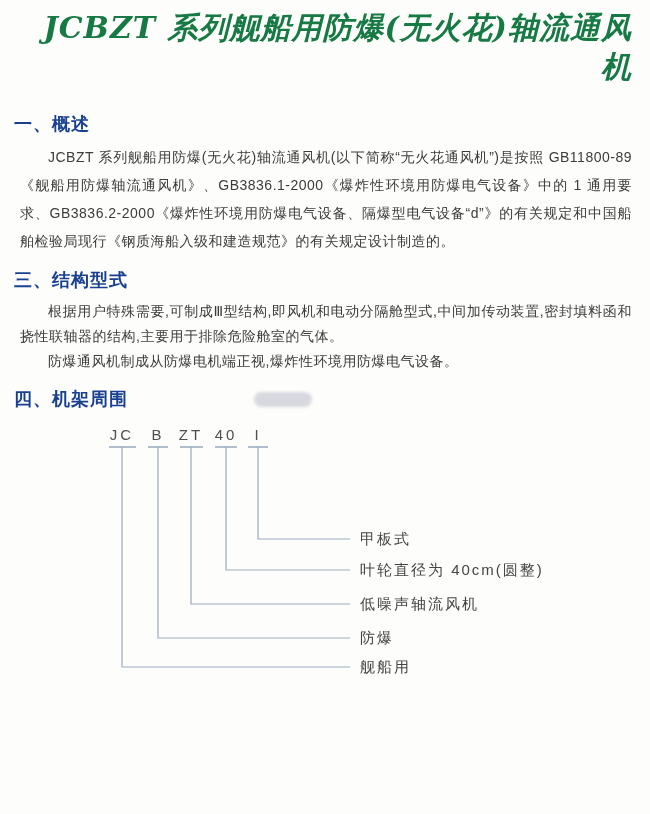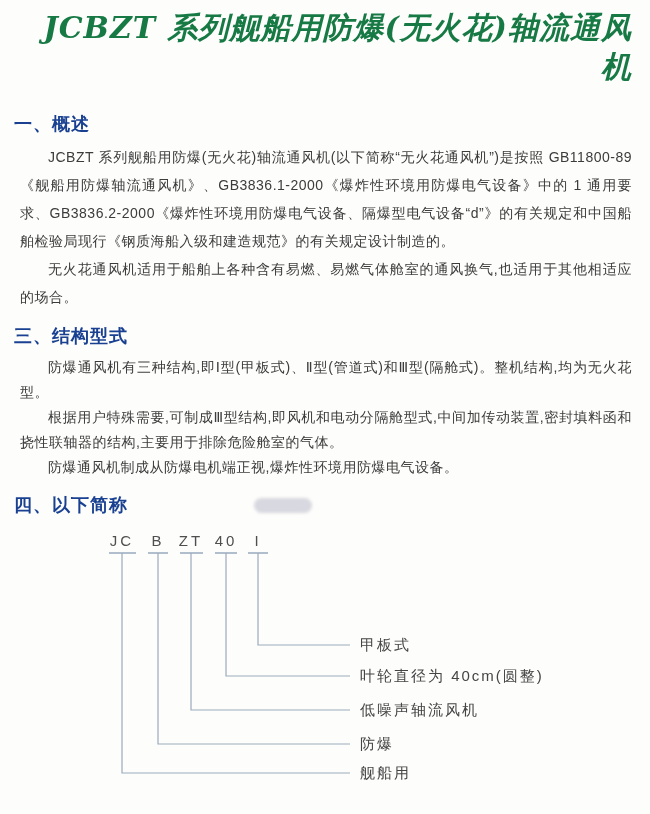--- a/index.html
+++ b/index.html
@@ -83,32 +83,30 @@
 </style>
 </head>
 <body>
 
 <div class="page">
 
   <h1 class="doc-title">JCBZT 系列舰船用防爆(无火花)轴流通风机</h1>
 
   <h2 class="sec-head first">一、概述</h2>
   <p class="body-p">JCBZT 系列舰船用防爆(无火花)轴流通风机(以下简称“无火花通风机”)是按照 GB11800-89《舰船用防爆轴流通风机》、GB3836.1-2000《爆炸性环境用防爆电气设备》中的 1 通用要求、GB3836.2-2000《爆炸性环境用防爆电气设备、隔爆型电气设备“d”》的有关规定和中国船舶检验局现行《钢质海船入级和建造规范》的有关规定设计制造的。</p>
-  <p class="body-p">无火花通风机适用于船舶上各种含有易燃、易燃气体舱室的通风换气,也适用于其他相适应的场合。</p>
 
 
   <h2 class="sec-head">三、结构型式</h2>
   <div class="sec3">
-    <p class="body-p">防爆通风机有三种结构,即Ⅰ型(甲板式)、Ⅱ型(管道式)和Ⅲ型(隔舱式)。整机结构,均为无火花型。</p>
     <p class="body-p">根据用户特殊需要,可制成Ⅲ型结构,即风机和电动分隔舱型式,中间加传动装置,密封填料函和挠性联轴器的结构,主要用于排除危险舱室的气体。</p>
     <p class="body-p">防爆通风机制成从防爆电机端正视,爆炸性环境用防爆电气设备。</p>
   </div>
 
   <div class="head-row">
-    <h2 class="sec-head">四、以下简称</h2>
+    <h2 class="sec-head">四、机架周围</h2>
     <div class="smudge"></div>
   </div>
 
   <svg class="diagram" width="590" height="262" viewBox="0 0 590 262" xmlns="http://www.w3.org/2000/svg">
 
     <text class="code" x="44" y="18" text-anchor="middle">JC</text>
     <text class="code" x="80" y="18" text-anchor="middle">B</text>
     <text class="code" x="113" y="18" text-anchor="middle">ZT</text>
     <text class="code" x="148" y="18" text-anchor="middle">40</text>
     <text class="code" x="180" y="18" text-anchor="middle">I</text>

